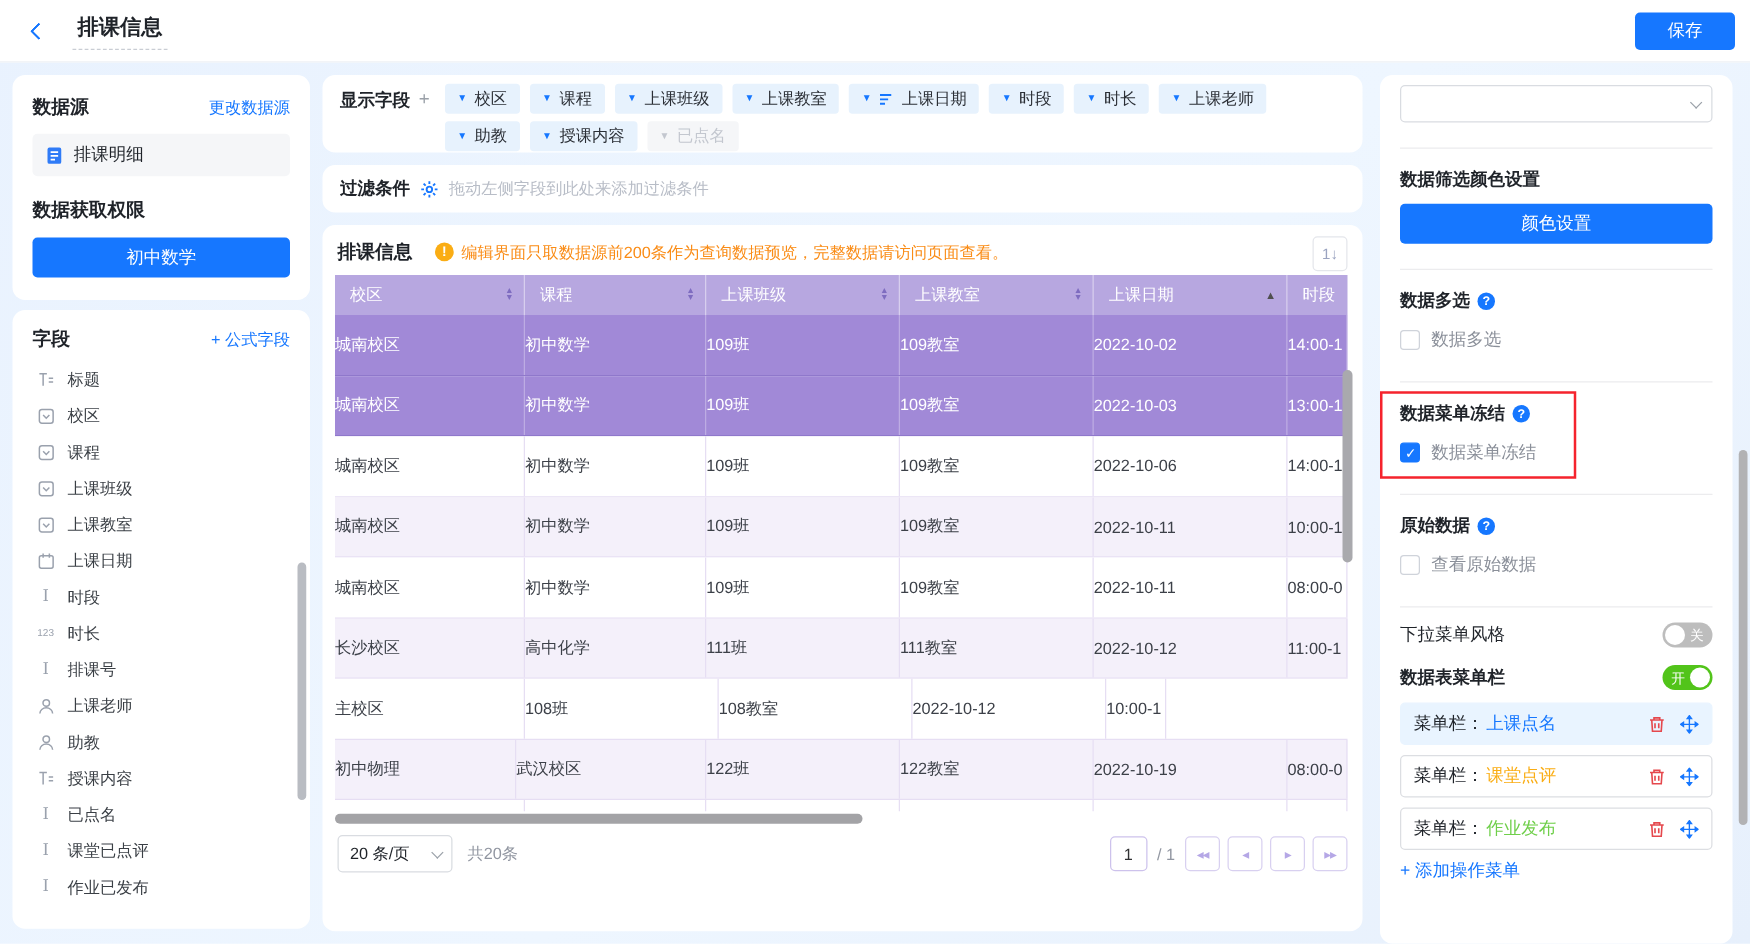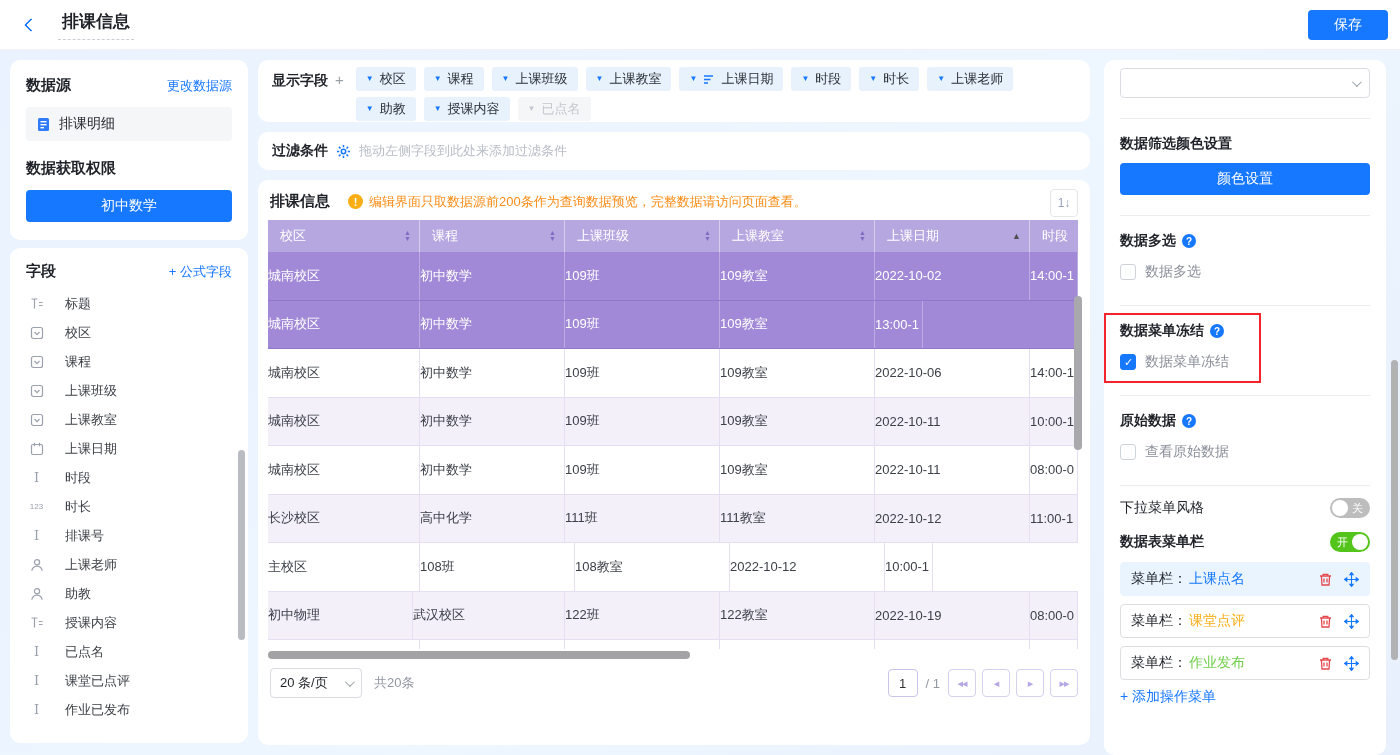--- a/index.html
+++ b/index.html
@@ -26,21 +26,21 @@
   .left-card1 { top:60px; left:10px; width:238px; height:180px; padding:16px; }
   .row-between { display:flex; align-items:center; justify-content:space-between; }
   .sec-title { font-size:15px; font-weight:bold; }
   .blue-link { font-size:13px; color:#1677ff; cursor:pointer; }
   .ds-item { margin-top:12px; height:34px; background:#f5f6f8; border-radius:4px; display:flex; align-items:center; gap:8px; padding:0 10px; font-size:14px; cursor:pointer;}
   .perm-title { margin-top:18px; }
   .blue-btn { margin-top:12px; width:100%; height:32px; background:#1677ff; color:#fff; border:none; border-radius:4px; font-size:14px; cursor:pointer;}
 
   .left-card2 { top:248px; left:10px; width:238px; height:495px; padding:14px 16px; overflow:hidden;}
   .field-list { margin-top:8px; }
-  .field-item { height:29px; display:flex; align-items:center; gap:20px; font-size:13px; color:#3a3f45; cursor:grab; padding-left:2px;}
+  .field-item { height:29px; display:flex; align-items:center; gap:9px; font-size:13px; color:#3a3f45; cursor:grab; padding-left:2px;}
   .f-icon { width:17px; display:flex; align-items:center; justify-content:center; color:#9aa1ad; flex:none;}
   .f-icon.serif { font-family:"DejaVu Serif", serif; font-size:13px; }
   .f-icon.num { font-size:8px; letter-spacing:0; }
   .scroll-thumb { position:absolute; background:#b9bcc2; border-radius:4px; }
 
   
   .chips-card { top:60px; left:258px; width:832px; height:62px; padding:7px 14px; display:flex; }
   .chips-label { font-size:14px; font-weight:bold; padding-top:5px; white-space:nowrap;}
   .chips-add { color:#9aa0a8; font-size:15px; padding:4px 0 0 7px; cursor:pointer;}
   .chips { margin-left:12px; display:flex; flex-wrap:wrap; gap:6px 8px; align-content:flex-start; width:712px;}
@@ -405,20 +405,21 @@
           <div class="td" style="width: 155px;">109班</div>
           <div class="td" style="width: 155px;">109教室</div>
           <div class="td" style="width: 155px;">2022-10-02</div>
           <div class="td" style="width: 48px;">14:00-1</div>
         </div>
         <div class="tr selected">
           <div class="td" style="width: 152px;">城南校区</div>
           <div class="td" style="width: 145px;">初中数学</div>
           <div class="td" style="width: 155px;">109班</div>
           <div class="td" style="width: 155px;">109教室</div>
+          <div class="td" style="width: 155px;">2022-10-03</div>
           <div class="td" style="width: 48px;">13:00-1</div>
         </div>
         <div class="tr">
           <div class="td" style="width: 152px;">城南校区</div>
           <div class="td" style="width: 145px;">初中数学</div>
           <div class="td" style="width: 155px;">109班</div>
           <div class="td" style="width: 155px;">109教室</div>
           <div class="td" style="width: 155px;">2022-10-06</div>
           <div class="td" style="width: 48px;">14:00-1</div>
         </div>

